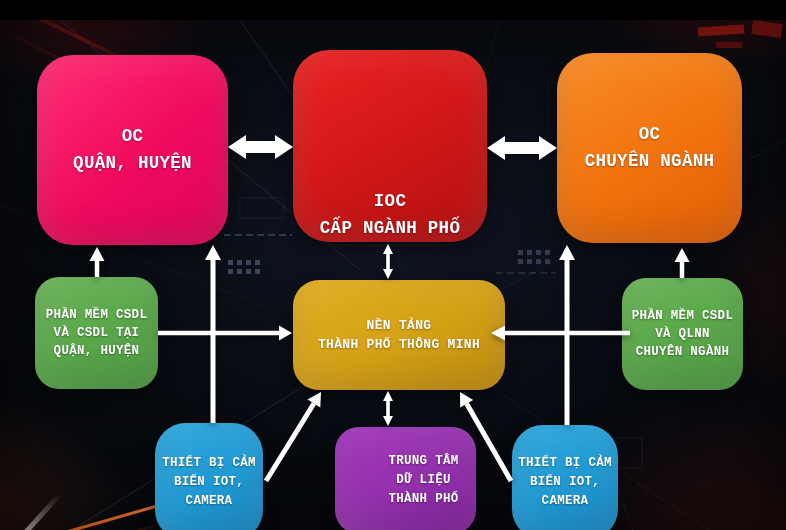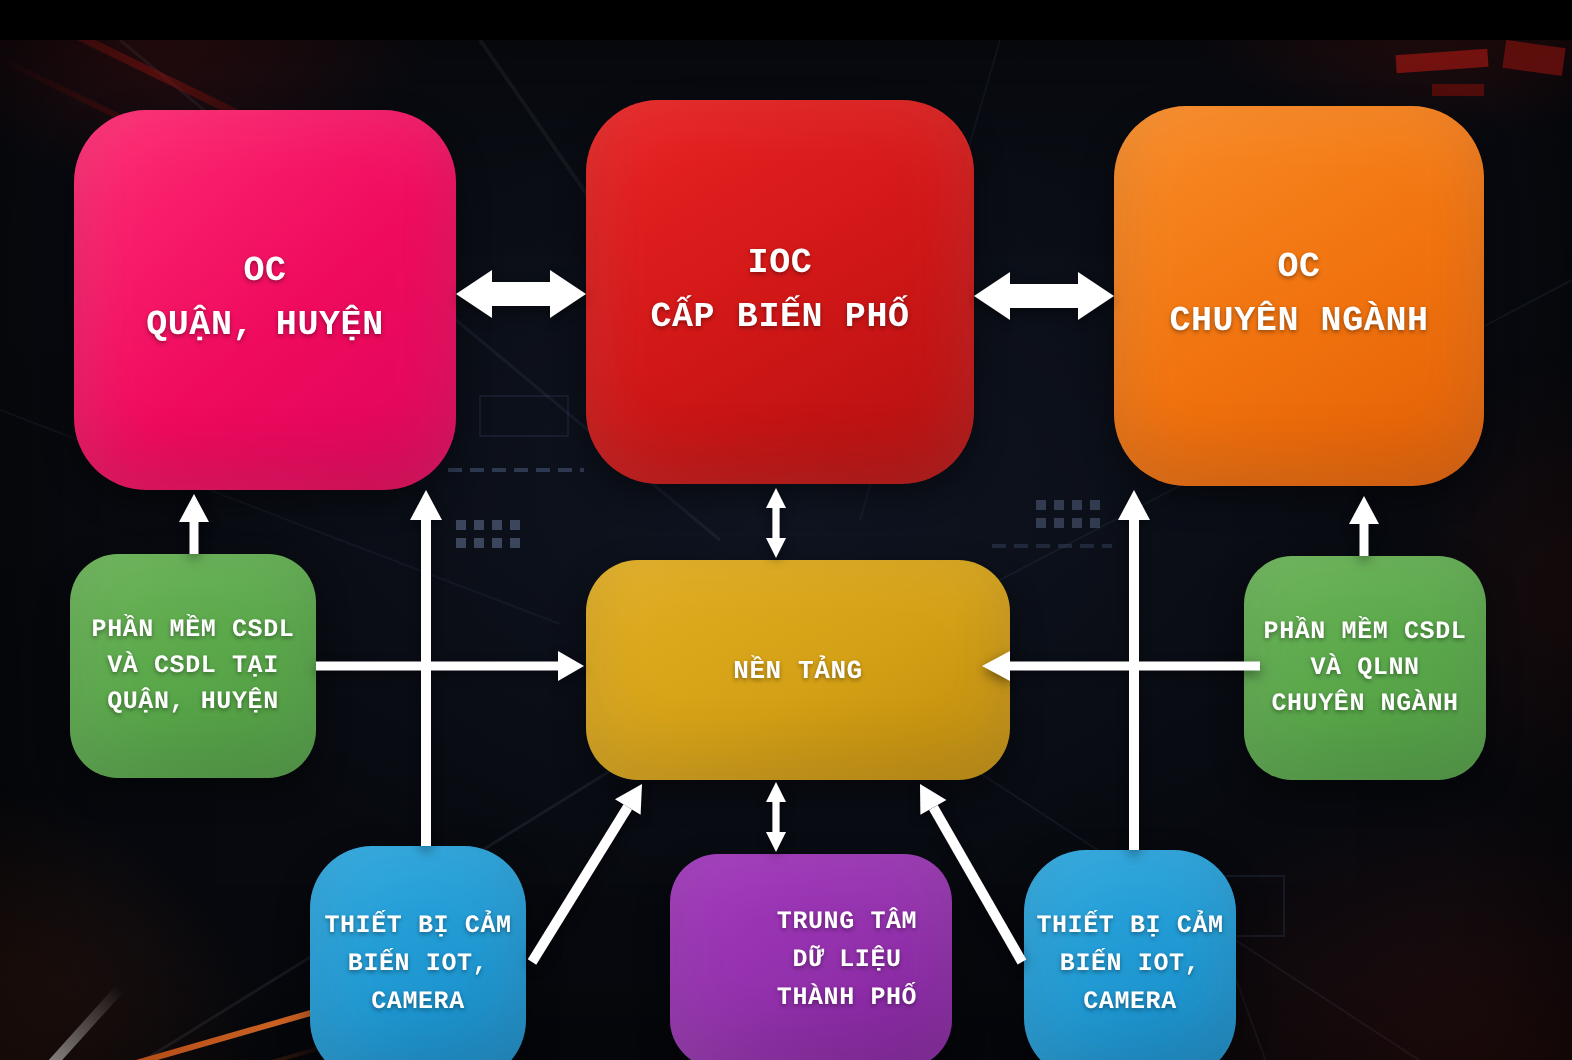--- a/index.html
+++ b/index.html
@@ -85,38 +85,39 @@
     <div class="glyphrow" style="left:518px;top:230px;width:34px;opacity:.8;"></div>
     <div class="glyphrow" style="left:518px;top:239px;width:34px;opacity:.8;"></div>
     <div class="streak" style="left:476px;top:285px;width:22px;height:3px;background:rgba(180,215,255,.35);"></div>
   </div>
 
   <div class="node big pink" style="left:37px;top:35px;width:191px;height:190px;">
     <div class="ln">OC</div>
     <div class="ln">QUẬN, HUYỆN</div>
   </div>
 
-  <div class="node big red" style="left:293px;top:30px;width:194px;height:192px;">
+  <div class="node big red" style="left:293px;top:30px;width:194px;height:192px;justify-content:flex-end;">
     <div class="ln">IOC</div>
-    <div class="ln">CẤP BIẾN PHỐ</div>
+    <div class="ln">CẤP NGÀNH PHỐ</div>
   </div>
 
   <div class="node big orange" style="left:557px;top:33px;width:185px;height:190px;">
     <div class="ln">OC</div>
     <div class="ln">CHUYÊN NGÀNH</div>
   </div>
 
   <div class="node mid green" style="left:35px;top:257px;width:123px;height:112px;">
     <div class="ln">PHẦN MỀM CSDL</div>
     <div class="ln">VÀ CSDL TẠI</div>
     <div class="ln">QUẬN, HUYỆN</div>
   </div>
 
   <div class="node gold" style="left:293px;top:260px;width:212px;height:110px;">
     <div class="ln">NỀN TẢNG</div>
+    <div class="ln">THÀNH PHỐ THÔNG MINH</div>
   </div>
 
   <div class="node mid green" style="left:622px;top:258px;width:121px;height:112px;">
     <div class="ln">PHẦN MỀM CSDL</div>
     <div class="ln">VÀ QLNN</div>
     <div class="ln">CHUYÊN NGÀNH</div>
   </div>
 
   <div class="node blue" style="left:155px;top:403px;width:108px;height:118px;">
     <div class="ln">THIẾT BỊ CẢM</div>

